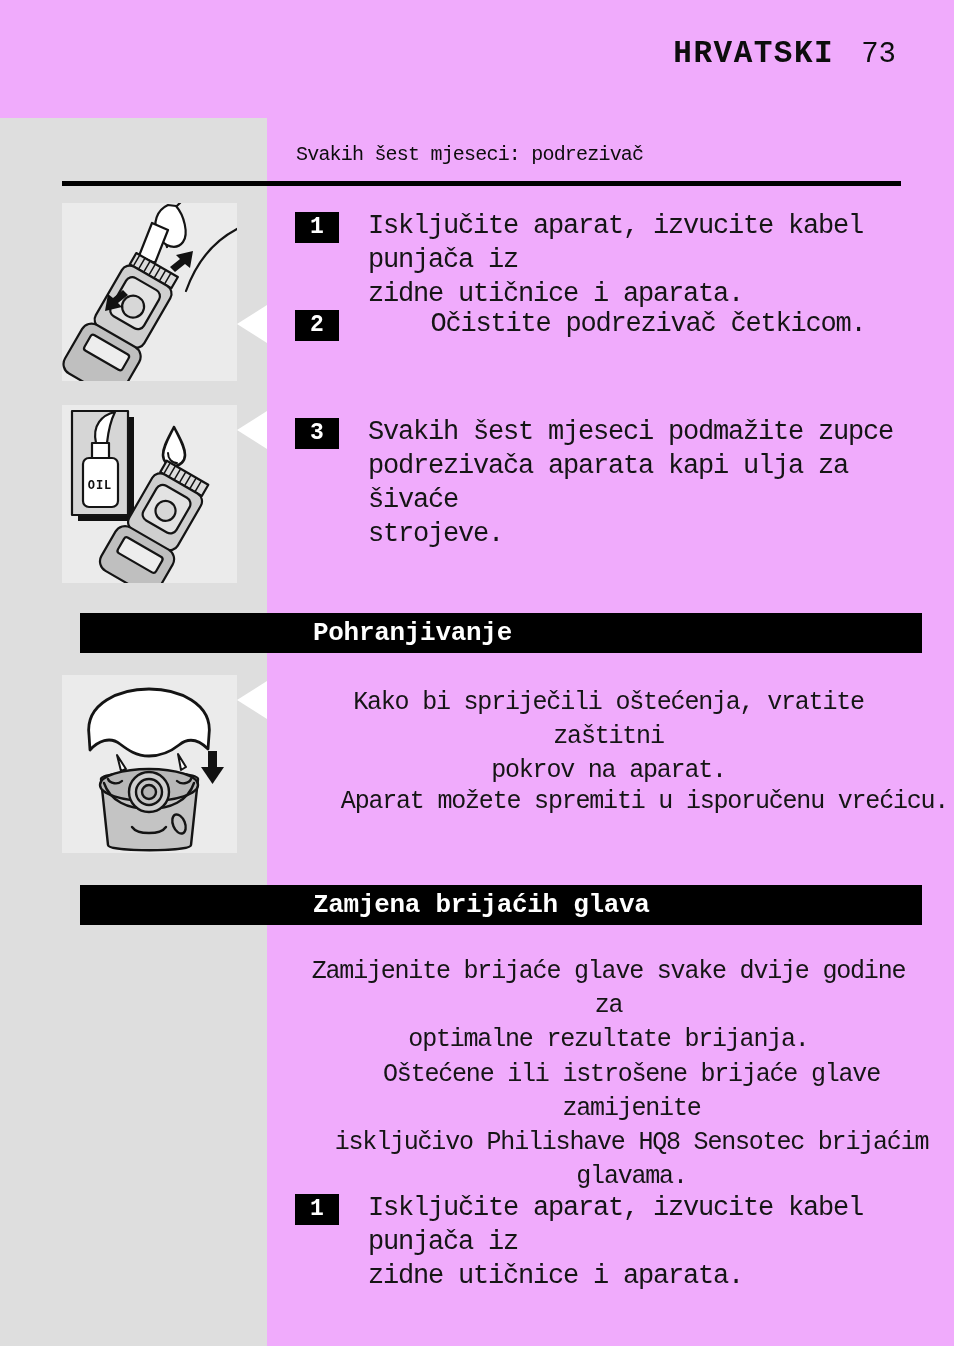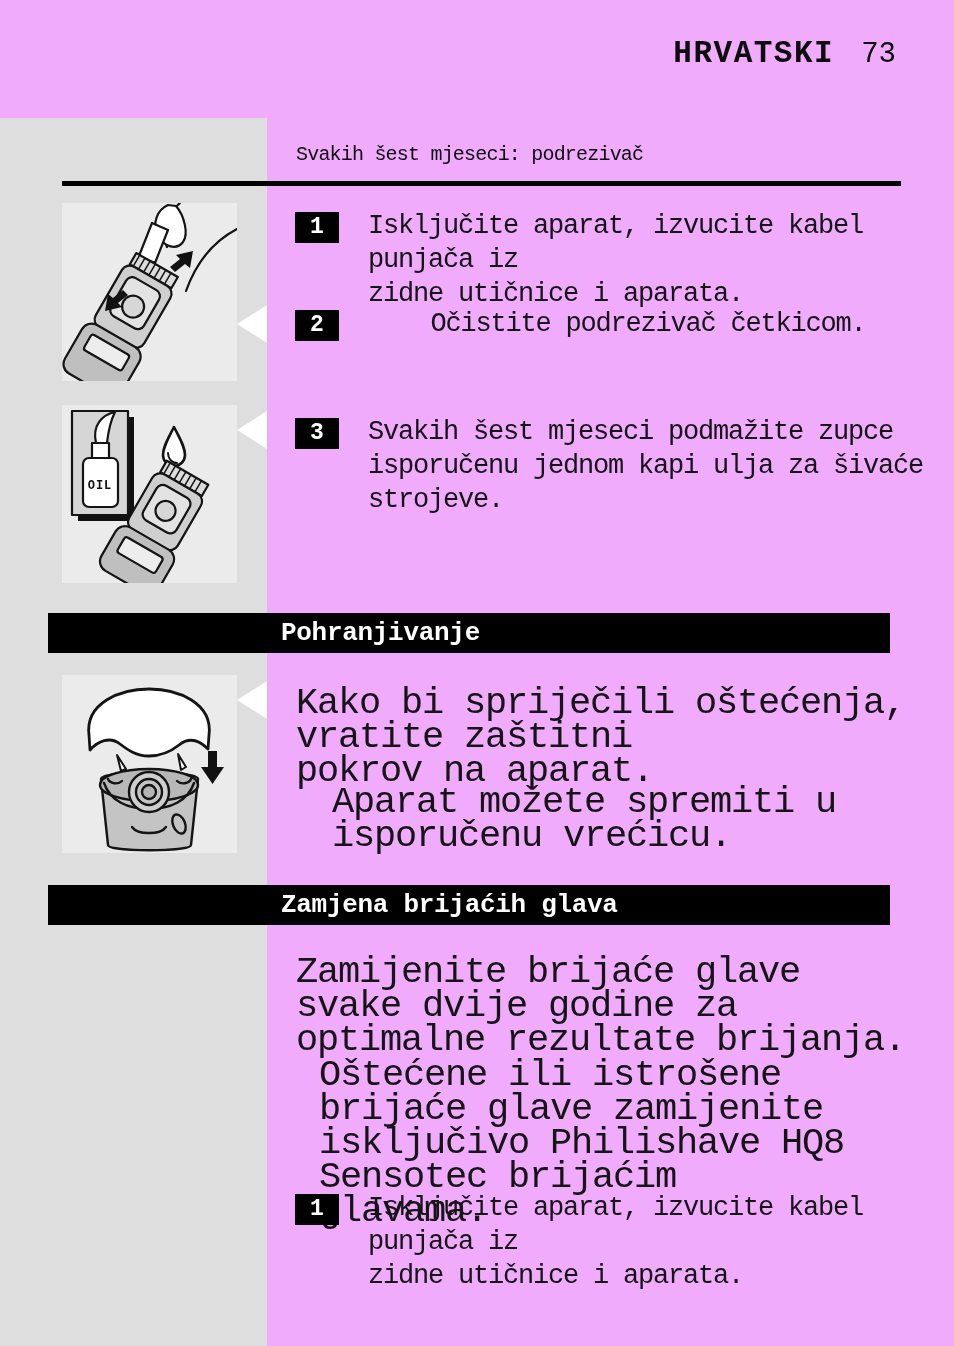--- a/index.html
+++ b/index.html
@@ -15,31 +15,31 @@
   .sidebar{position:absolute;left:0;top:118px;width:267px;height:1228px;background:#dedede;}
   .imgbox{position:absolute;left:62px;width:175px;height:178px;background:#ebebeb;margin:0;}
   .imgbox svg{display:block;width:100%;height:100%;}
   .notch{position:absolute;left:237px;width:0;height:0;
     border-top:19px solid transparent;border-bottom:19px solid transparent;
     border-right:30px solid #ffffff;}
   
   .title{position:absolute;left:296px;top:143px;font-size:20px;letter-spacing:-0.8px;color:#0d0d0d;white-space:nowrap;}
   .rule{position:absolute;left:62px;top:181px;width:839px;height:5px;background:#000;}
   
-  .banner{position:absolute;left:48px;width:842px;height:40px;background:#000;}
+  .banner{position:absolute;left:80px;width:842px;height:40px;background:#000;}
   .banner span{display:inline-block;margin-left:233px;line-height:40px;color:#fff;
     font-weight:bold;font-size:26px;letter-spacing:-0.3px;}
   
   .badge{position:absolute;left:295px;width:44px;height:31px;background:#000;color:#fff;
     font-weight:bold;font-size:23px;text-align:center;line-height:31px;}
   .stext{position:absolute;left:368px;width:560px;margin:0;font-size:27px;letter-spacing:-1.2px;
     line-height:34px;white-space:pre-line;color:#151515;}
   
-  .para{position:absolute;left:296px;width:625px;margin:0;font-size:37px;letter-spacing:-1.2px;
-    line-height:34px;white-space:pre-line;color:#151515;}
+  .para{position:absolute;left:296px;width:625px;margin:0;font-size:25px;letter-spacing:-1.2px;
+    line-height:34px;white-space:pre-line;color:#151515;text-align:center;}
 </style>
 </head>
 <body>
 
 <div class="page">
 
   <div class="hdr">
     <span class="lang">HRVATSKI</span>
     <span class="pnum">73</span>
   </div>
@@ -108,21 +108,21 @@
 
   <span class="badge" style="top:212px;">1</span>
   <p class="stext" style="top:209px;">Isključite aparat, izvucite kabel punjača iz
 zidne utičnice i aparata.</p>
 
   <span class="badge" style="top:310px;">2</span>
   <p class="stext" style="top:307px;text-align:center;">Očistite podrezivač četkicom.</p>
 
   <span class="badge" style="top:418px;">3</span>
   <p class="stext" style="top:415px;">Svakih šest mjeseci podmažite zupce
-isporučenu jednom kapi ulja za šivaće
+podrezivača aparata kapi ulja za šivaće
 strojeve.</p>
 
   <div class="banner" style="top:613px;">
     <span>Pohranjivanje</span>
   </div>
 
   <figure class="imgbox" style="top:675px;">
     <svg viewBox="0 0 175 178">
       <g stroke="#141414" stroke-width="2.4" fill="none" stroke-linejoin="round" stroke-linecap="round">
 

